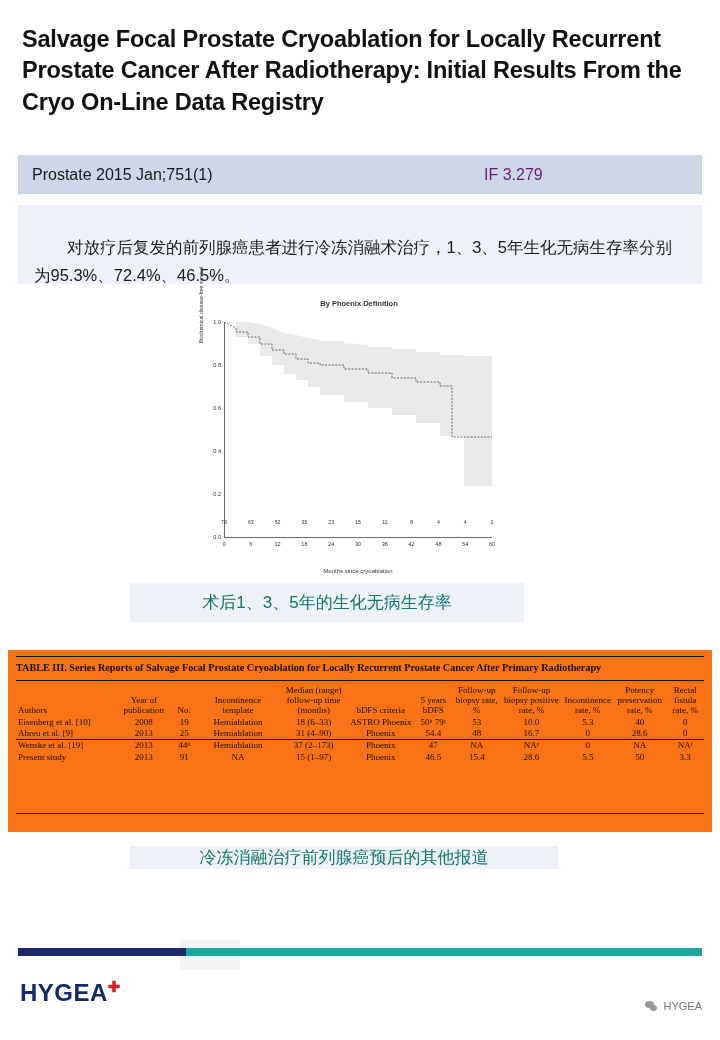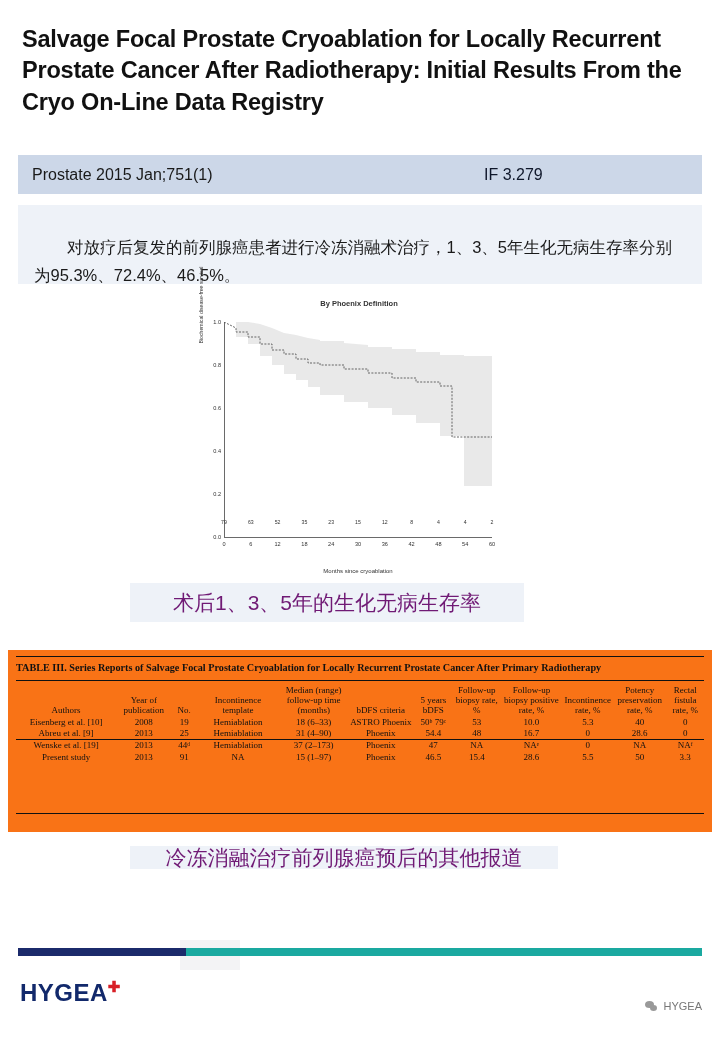--- a/index.html
+++ b/index.html
@@ -43,21 +43,21 @@
   }
   .citation-left {
     margin-left: 14px;
     font-size: 16px;
     color: #1a1a1a;
   }
   .citation-right {
     position: absolute;
     left: 466px;
     font-size: 16px;
-    color: #0f172a;
+    color: #701a75;
   }
   .summary-box {
     position: absolute;
     left: 18px;
     top: 205px;
     width: 684px;
     height: 79px;
     background: #eef2f8;
     box-sizing: border-box;
     padding: 28px 16px 0 16px;
@@ -160,22 +160,22 @@
     width: 394px;
     height: 39px;
   }
   .caption-2 {
     left: 130px;
     top: 846px;
     width: 428px;
     height: 23px;
   }
   .caption-text {
-    font-size: 21px;
-    color: #701a75;
+    font-size: 17px;
+    color: #0f766e;
   }
   .table-area {
     position: absolute;
     left: 8px;
     top: 650px;
     width: 704px;
     height: 182px;
     background: #f97316;
   }
   .tbl-title {
@@ -205,21 +205,21 @@
     color: #111;
   }
   table.data th {
     font-weight: normal;
     vertical-align: bottom;
     padding: 1px 2px;
     text-align: center;
     line-height: 1.12;
   }
   table.data th.left, table.data td.left {
-    text-align: center;
+    text-align: left;
   }
   table.data td {
     padding: 0.5px 2px;
     text-align: center;
     line-height: 1.18;
     white-space: nowrap;
   }
   .footer-bars {
     position: absolute;
     left: 0;

